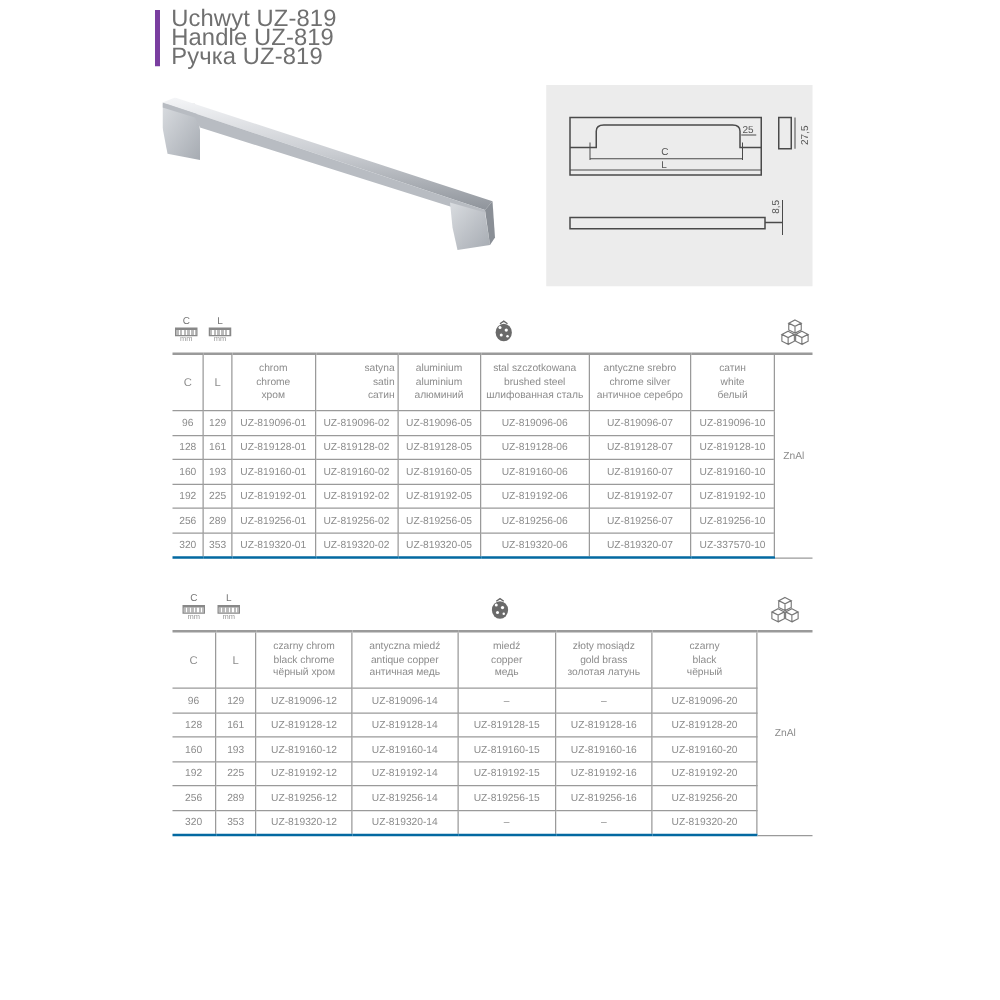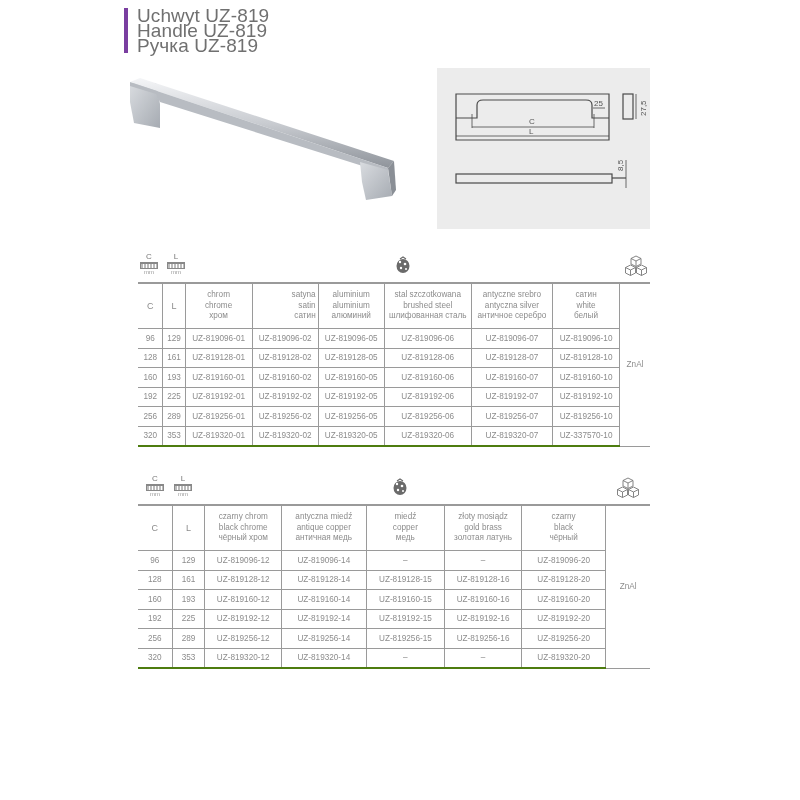--- a/index.html
+++ b/index.html
@@ -18,21 +18,21 @@
   .dim-icon { position: absolute; top: 0; width: 22px; height: 28px; }
   .dim-icon .lbl { font-size: 8px; text-align: center; color: #777; line-height: 9px; }
   .dim-icon .bar { margin: 1px auto 0; width: 18px; height: 7px; border: 1px solid #888; border-top: 2px solid #888; box-sizing: border-box; background: repeating-linear-gradient(90deg, #bbb 0 2px, #fff 2px 3px); }
   .dim-icon .mm { font-size: 6px; text-align: center; color: #999; line-height: 7px; }
   .finish-icon { position: absolute; top: 4px; width: 16px; height: 18px; }
   .material-icon { position: absolute; top: 2px; width: 24px; height: 24px; }
 
   table.spec { border-collapse: collapse; font-size: 8.2px; color: #8c8c8c; }
   table.spec td { border: 1px solid #9a9a9a; text-align: center; padding: 0 2px; white-space: nowrap; }
   table.spec tr:first-child td { border-top: 2px solid #9a9a9a; }
-  table.spec tr:last-child td { border-bottom: 2px solid #4d7c0f; }
+  table.spec tr:last-child td { border-bottom: 2px solid #0369a1; }
   table.spec td:first-child { border-left: none; }
   table.spec td.mat { border-right: none; }
   table.spec .hdr td { height: 44px; line-height: 10.5px; }
   table.spec .row td { height: 18.5px; }
   .cl { font-size: 9px; }
 </style>
 </head>
 <body>
 
 <div class="title-block">
@@ -144,21 +144,21 @@
             <div>aluminium</div>
             <div>алюминий</div>
           </td>
       <td style="width:83px;">
             <div>stal szczotkowana</div>
             <div>brushed steel</div>
             <div>шлифованная сталь</div>
           </td>
       <td style="width:78px;">
             <div>antyczne srebro</div>
-            <div>antyczna silver</div>
+            <div>chrome silver</div>
             <div>античное серебро</div>
           </td>
       <td style="width:64px;">
             <div>сатин</div>
             <div>white</div>
             <div>белый</div>
           </td>
       <td class="mat" rowspan="7" style="width:28px;">ZnAl</td>
     </tr>
     <tr class="row">

